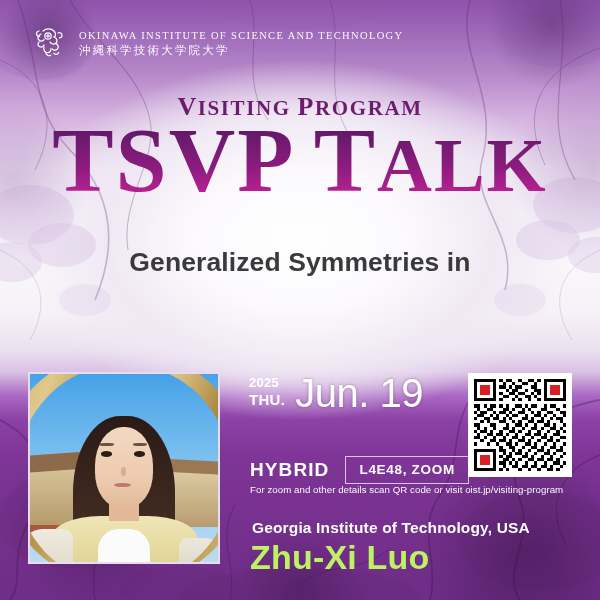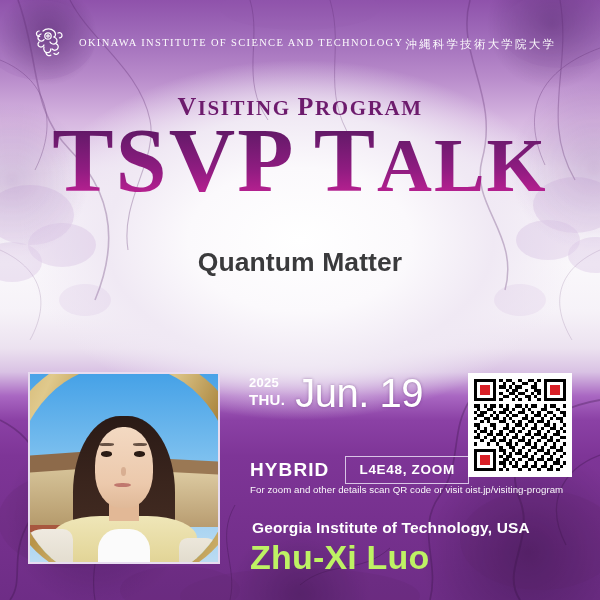--- a/index.html
+++ b/index.html
@@ -39,21 +39,21 @@
   .bg-lace{position:absolute;inset:0;opacity:.40;}
   .bg-lace svg{width:100%;height:100%;display:block;}
 
   
   .header{position:absolute;left:30px;top:22px;display:flex;align-items:center;gap:9px;z-index:6;}
   .shisa{width:40px;height:40px;flex:0 0 auto;}
   .oist-word{
     font-family:"Liberation Serif",serif;color:#fff;font-size:35px;letter-spacing:1px;
     line-height:.95;font-weight:400;
   }
-  .org-lines{display:flex;flex-direction:row;gap:2px;padding-top:4px;}
+  .org-lines{display:flex;flex-direction:column;gap:2px;padding-top:4px;}
   .org-en{
     font-family:"Liberation Serif",serif;color:#fff;font-size:10.5px;letter-spacing:1.35px;
     white-space:nowrap;opacity:.96;
   }
   .org-jp{
     color:#fff;font-size:11.5px;letter-spacing:2.2px;white-space:nowrap;opacity:.95;
     font-family:"DejaVu Sans",sans-serif;
   }
 
   
@@ -252,21 +252,21 @@
 
   <div class="visiting">
     <span class="sc">V</span><span>ISITING </span><span class="sc">P</span><span>ROGRAM</span>
   </div>
 
   <div class="tsvp">
     <span class="sc">TSVP T</span><span>ALK</span>
   </div>
 
   <div class="talk-title">
-    <div>Quantum Matter</div>
+    <div>Generalized Symmetries in</div>
   </div>
 
   <div class="photo-frame">
     <div class="ph-sky"></div>
     <div class="ph-arch">
       <div class="ph-inner">
         <div class="ph-bldg-l"></div>
         <div class="ph-roof-l"></div>
         <div class="ph-bldg-r"></div>
         <div class="ph-roof-r"></div>

